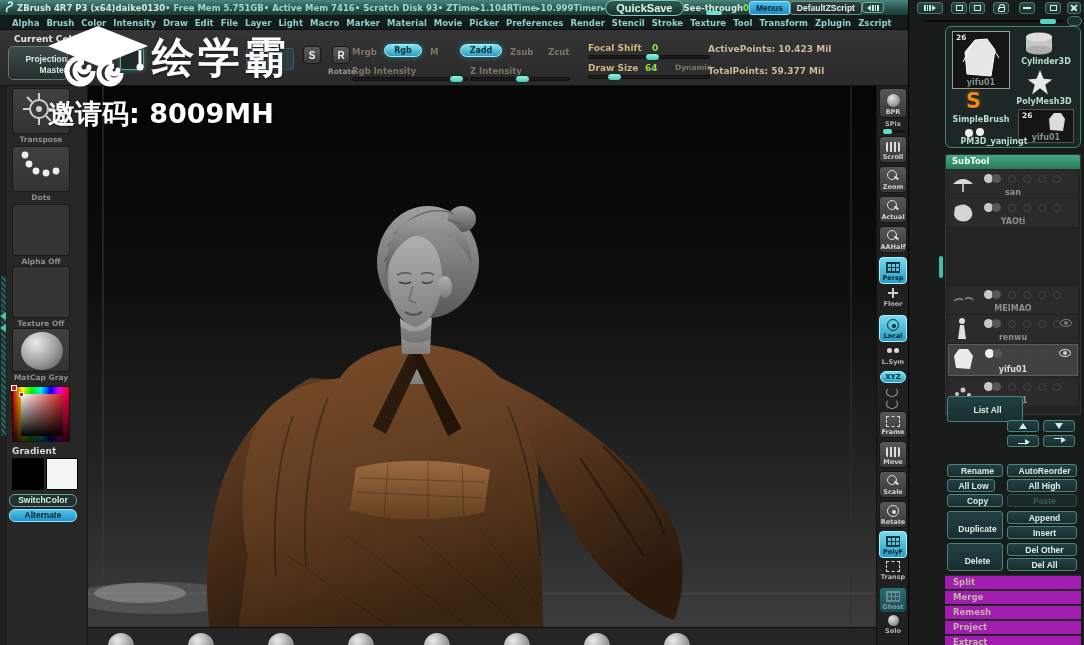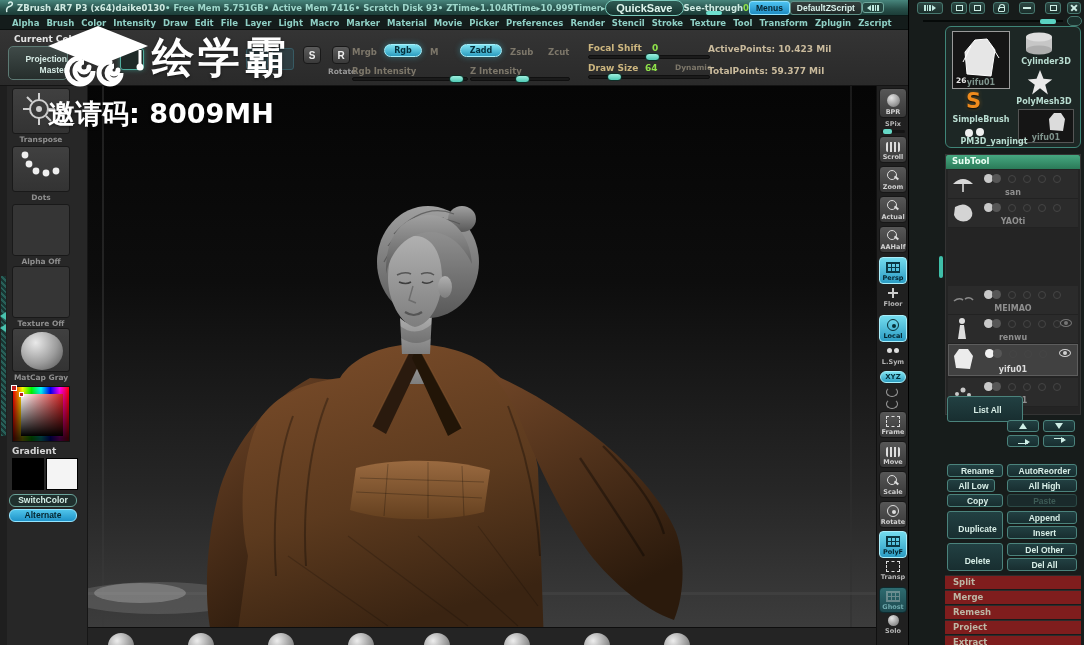--- a/index.html
+++ b/index.html
@@ -148,21 +148,21 @@
     border:1.3px solid #cfeee6; border-bottom:none; border-radius:3px 3px 0 0; }
   .ptray-slider { position:absolute; left:14px; top:20px; width:140px; height:2px; background:#0d1413; border:1px solid #060a09; }
   .ptray-slider i { position:absolute; right:6px; top:-2px; width:16px; height:5px; background:#5ad2c2; border-radius:2px; }
   .ptray-badge { position:absolute; left:158px; top:16px; width:15px; height:10px; border:1px solid #47786f; border-radius:5px; background:#1b2e2b; }
 
   #tool-box { position:absolute; left:36px; top:26px; width:136px; height:122px; background:#1d2725;
     border:1px solid #3f8578; border-radius:6px; }
   .thumb { position:absolute; background:#151515; border:1px solid #555; }
   .thumb.sel { border-color:#9a9a9a; }
   .badge { position:absolute; left:1px; top:1px; background:#111c; color:#e8e8e8; font-size:7.5px; font-weight:bold;
-    padding:0 2px; border-radius:2px;margin-top:43px; }
+    padding:0 2px; border-radius:2px; }
   .tool-label { position:absolute; color:#b9ddd1; font-size:8px; font-weight:bold; text-align:center; }
   .tool-label.dim { color:#7e938c; }
   .sbrush { position:absolute; font-size:21px; font-weight:900; color:#ef8b1d; text-shadow:0 1px 2px #000, 0 0 4px #ffb53f66; }
 
   #subtool-panel { position:absolute; left:36px; top:154px; width:136px; height:261px; background:#242424;
     border:1px solid #343434; }
   #subtool-header { position:absolute; left:0; top:0; width:134px; height:14px;
     background:linear-gradient(#46a881,#2b7a58); border-radius:2px 2px 0 0;
     color:#eafff3; font-size:8.5px; font-weight:bold; padding:1px 0 0 6px; }
   .st-row { position:absolute; left:2px; width:130px; height:29px; background:#2b2b2b; border-bottom:1px solid #222; }
@@ -184,21 +184,21 @@
   .pbtn { position:absolute; background:linear-gradient(#224042,#182e30); border:1px solid #4b837c; border-radius:3px;
     color:#d8eee7; font-size:8.5px; font-weight:bold; padding:1px 0 0 5px; overflow:hidden; white-space:nowrap; }
   .pbtn.dim { color:#3d5a55; border-color:#2c4a46; background:#1a2a2b; }
   .arrbtn { position:absolute; width:32px; height:12px; background:linear-gradient(#224042,#182e30);
     border:1px solid #4b837c; border-radius:3px; display:flex; align-items:center; justify-content:center; }
   .a-up { width:0; height:0; border-left:4px solid transparent; border-right:4px solid transparent; border-bottom:6px solid #cfeee6; }
   .a-dn { width:0; height:0; border-left:4px solid transparent; border-right:4px solid transparent; border-top:6px solid #cfeee6; }
   .a-curve { position:relative; width:10px; height:6px; border-bottom:1.6px solid #cfeee6; }
   .a-curve::after { content:""; position:absolute; right:-2px; top:1px; width:0; height:0;
     border-top:3px solid transparent; border-bottom:3px solid transparent; border-left:5px solid #cfeee6; }
-  .sectrow { position:absolute; left:36px; width:136px; height:14px; background:#7f1d1d; border-top:1px solid #2c2c2c;
+  .sectrow { position:absolute; left:36px; width:136px; height:14px; background:#a21caf; border-top:1px solid #2c2c2c;
     color:#bdb7a5; font-size:8.5px; font-weight:bold; padding:1px 0 0 8px; }
 </style>
 </head>
 <body>
 
 <div id="root">
 
   <div id="titlebar" class="abs">
     <svg id="zb-logo" viewBox="0 0 14 14">
       <path d="M3,12 Q2,7 6,6 Q9,5 9,3 Q9,1 7,1 Q5,1 5,3" stroke="#d9f2ec" stroke-width="1.6" fill="none"></path>

